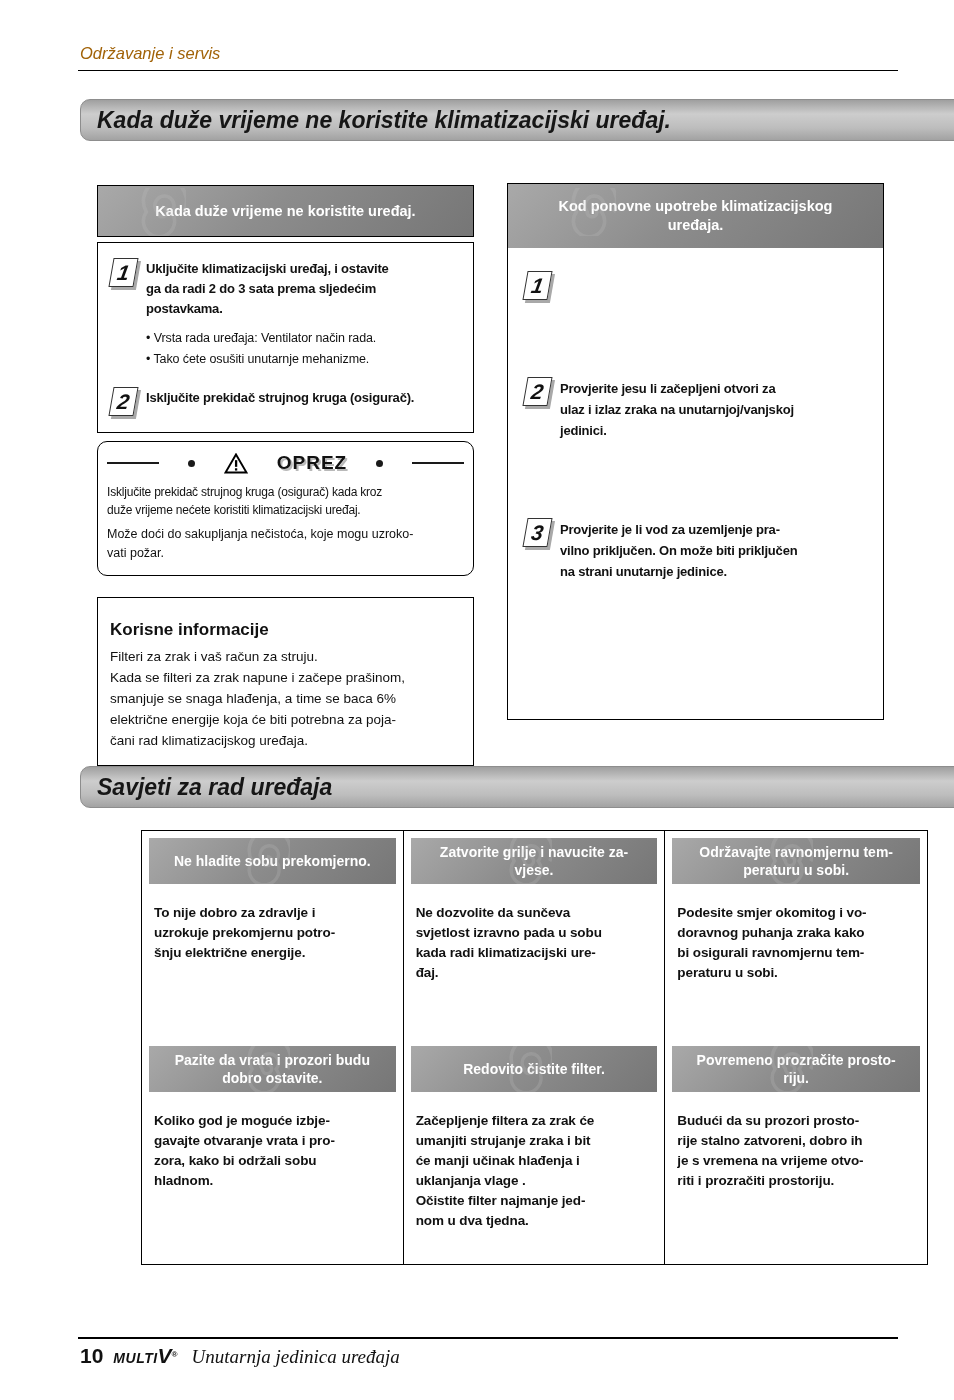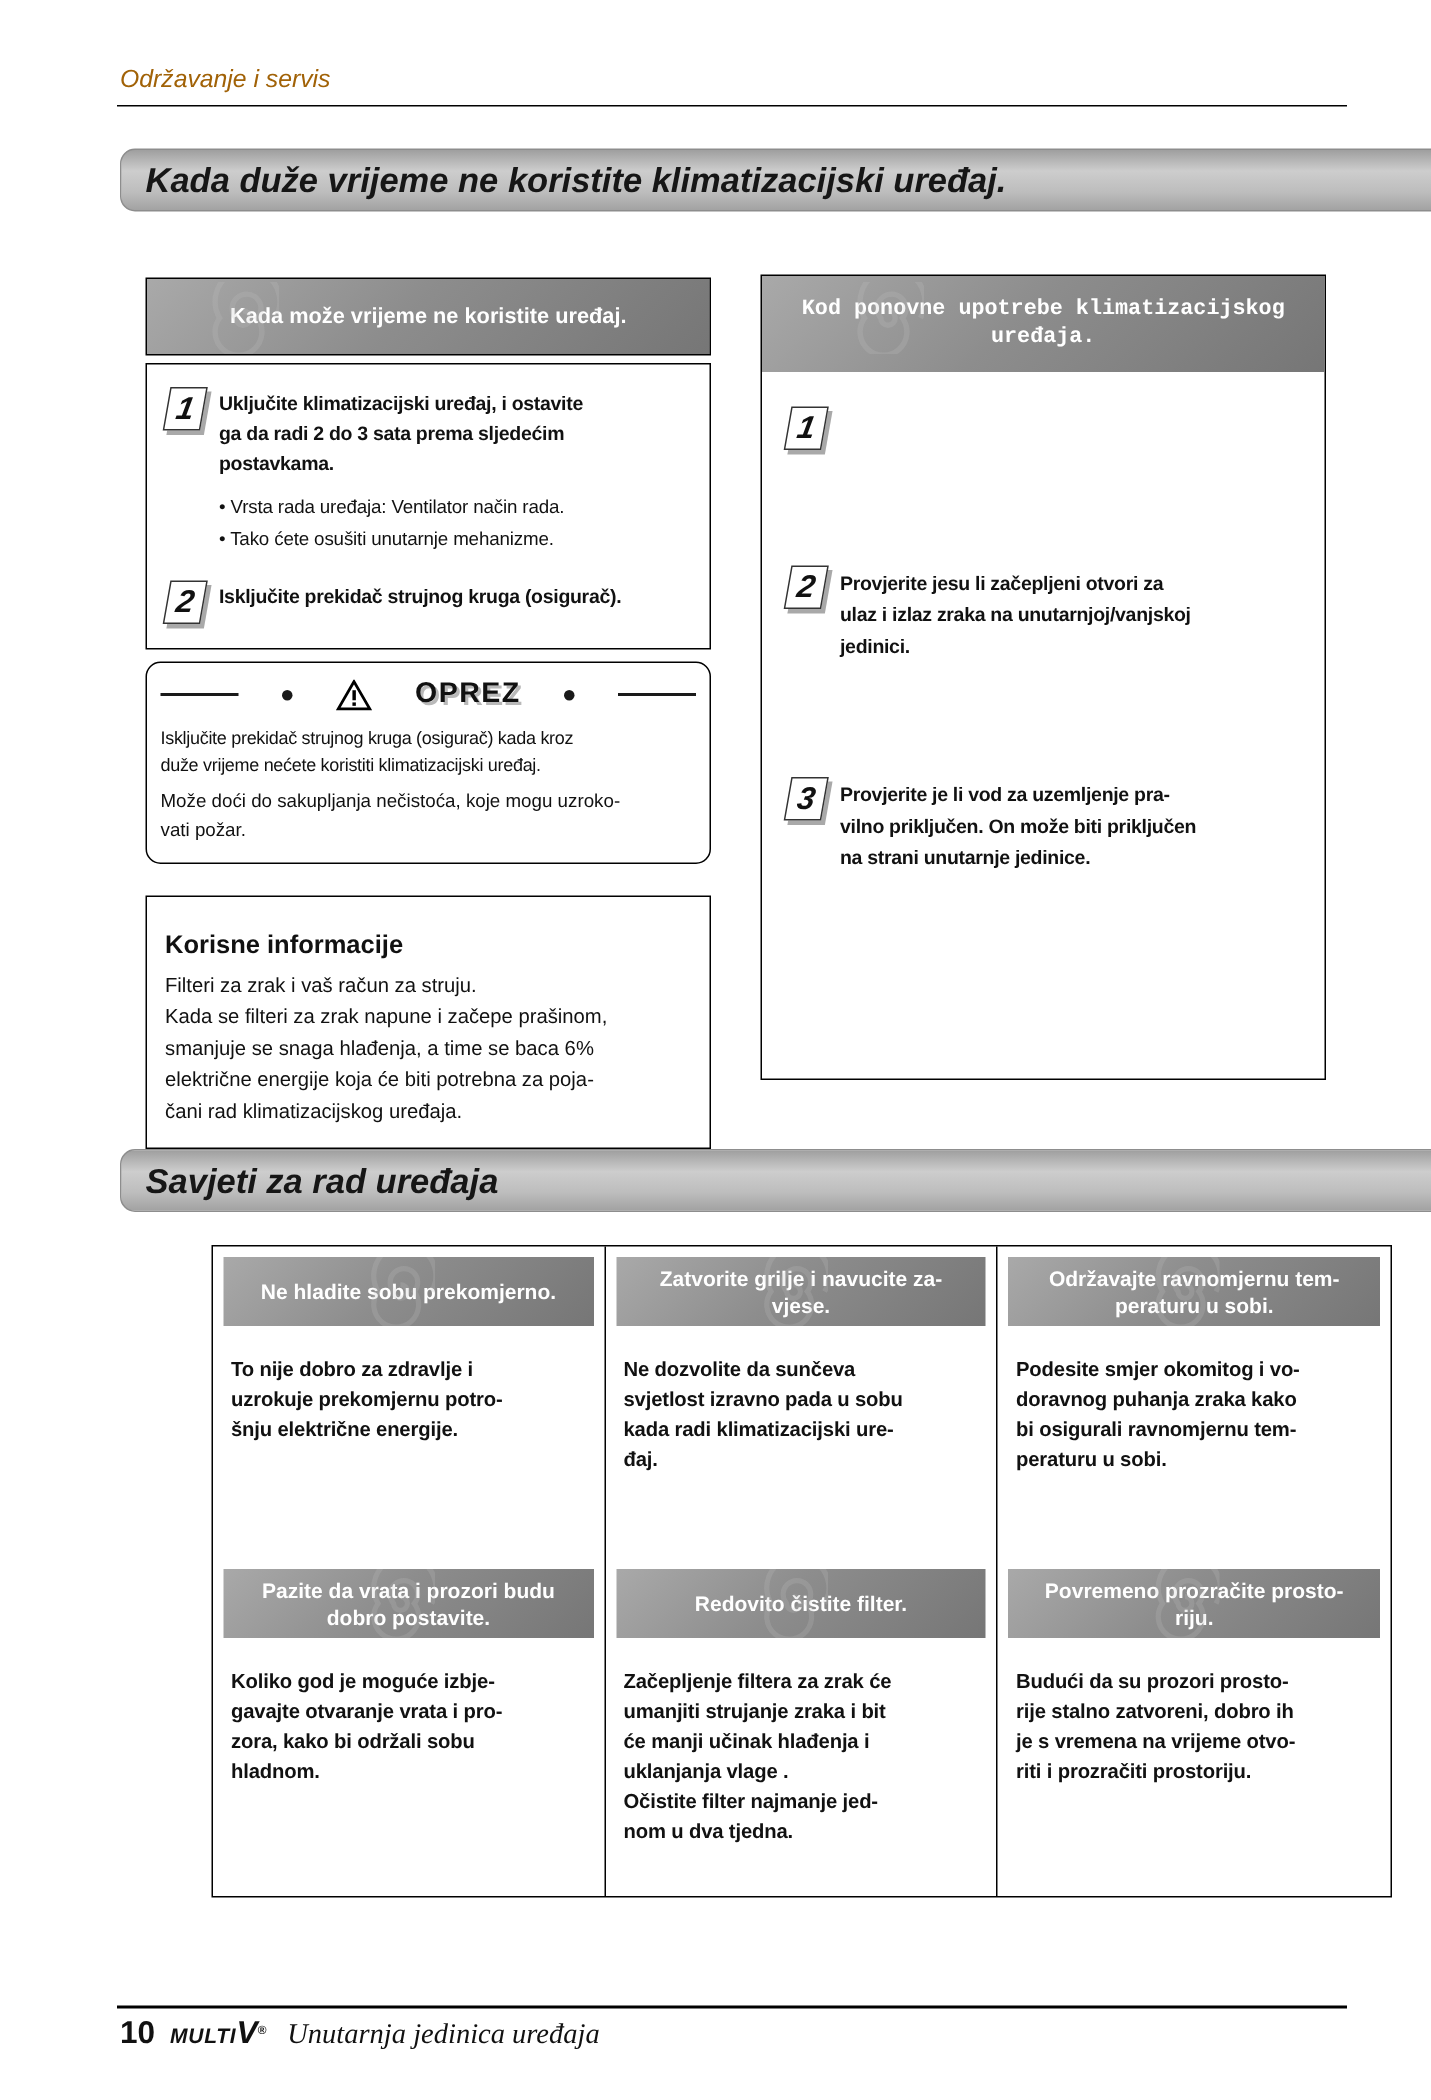--- a/index.html
+++ b/index.html
@@ -30,21 +30,21 @@
   #col-left{left:97px;top:185px;}
   #col-right{left:507px;top:183px;height:537px;border:1.5px solid #000;background:#fff;}
 
   .gray-banner{
     position:relative;overflow:hidden;box-sizing:border-box;
     background:linear-gradient(135deg,#a9a9a9,#8d8d8d 45%,#767676);
     color:#fff;font-weight:bold;text-align:center;
     display:flex;align-items:center;justify-content:center;
   }
   .left-banner{height:52px;border:1.5px solid #000;font-size:14.5px;}
-  .right-banner{height:64px;border-bottom:none;font-size:14.5px;line-height:19px;font-family:Liberation Mono, monospace;}
+  .right-banner{height:64px;border-bottom:none;font-size:14.5px;line-height:19px;}
   .swirl{position:absolute;opacity:.5;}
 
   .steps-box{border:1.5px solid #000;margin-top:5px;padding:14px 8px 10px 8px;box-sizing:border-box;}
   .step{display:flex;gap:10px;margin:0 0 16px 0;}
   .step-num{
     flex:0 0 auto;width:23px;height:27px;margin-left:5px;margin-top:1px;
     background:#fff;border:1px solid #333;box-shadow:3px 3px 0 #a9a9a9;
     display:flex;align-items:center;justify-content:center;
     font-weight:bold;font-style:italic;font-size:21px;transform:skewX(-10deg);
   }
@@ -108,21 +108,21 @@
 
 <div class="title-banner" id="title1">
   <span>Kada duže vrijeme ne koristite klimatizacijski uređaj.</span>
 </div>
 
 <div class="col" id="col-left">
   <div class="gray-banner left-banner">
     <svg class="swirl" style="left:40px;top:2px" width="48" height="48" viewBox="-20 -20 40 40">
       <path d="M0 -4 A4 4 0 1 1 -4 0 A8 8 0 1 1 8 0 A13 13 0 1 1 -13 0 A18 18 0 1 1 18 0" fill="none" stroke="#c2c2c2" stroke-width="3" opacity="0.45"></path>
     </svg>
-    <span>Kada može vrijeme ne koristite uređaj.</span>
+    <span>Kada duže vrijeme ne koristite uređaj.</span>
   </div>
 
   <div class="steps-box">
     <div class="step">
       <span class="step-num">1</span>
       <div>
         <p class="step-bold pre">Uključite klimatizacijski uređaj, i ostavite
 ga da radi 2 do 3 sata prema sljedećim
 postavkama.</p>
         <div class="bullets">
@@ -209,21 +209,21 @@
       <span class="pre">Ne hladite sobu prekomjerno.</span>
     </div>
     <div class="tip-body r1 pre">To nije dobro za zdravlje i
 uzrokuje prekomjernu potro-
 šnju električne energije.</div>
     <div class="gray-banner tip-header pre">
       <svg class="swirl" style="left:95px;top:0" width="46" height="46" viewBox="-20 -20 40 40">
           <path d="M0 -4 A4 4 0 1 1 -4 0 A8 8 0 1 1 8 0 A13 13 0 1 1 -13 0 A18 18 0 1 1 18 0" fill="none" stroke="#c2c2c2" stroke-width="3" opacity="0.45"></path>
         </svg>
       <span class="pre">Pazite da vrata i prozori budu
-dobro postavite.</span>
+dobro ostavite.</span>
     </div>
     <div class="tip-body r2 pre">Koliko god je moguće izbje-
 gavajte otvaranje vrata i pro-
 zora, kako bi održali sobu
 hladnom.</div>
   </div>
 
   <div class="tips-column">
     <div class="gray-banner tip-header pre">
       <svg class="swirl" style="left:95px;top:0" width="46" height="46" viewBox="-20 -20 40 40">

